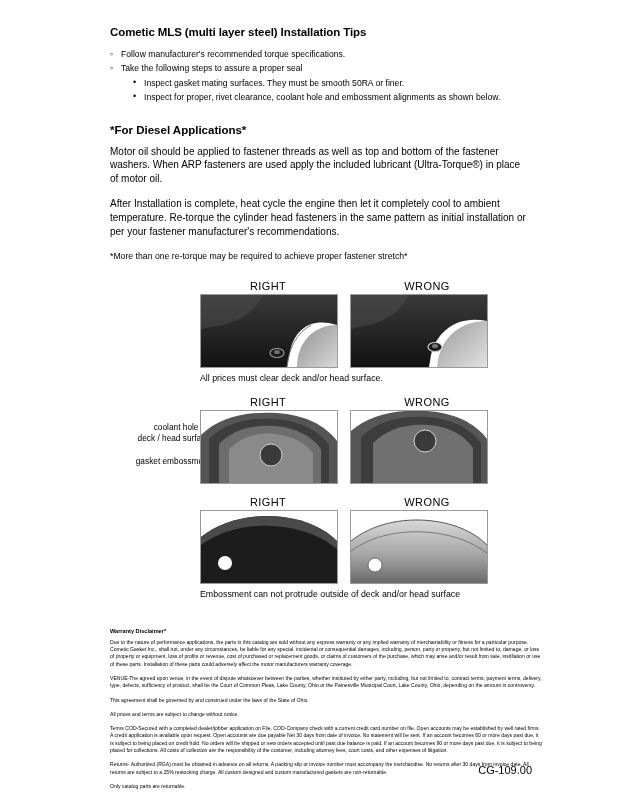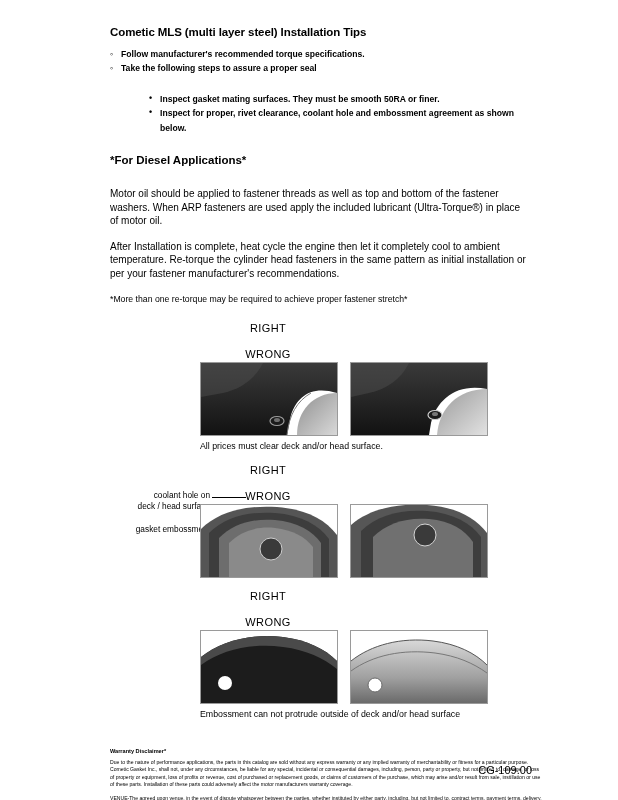--- a/index.html
+++ b/index.html
@@ -32,51 +32,50 @@
     list-style: none;
     margin: 0;
     padding: 0 0 0 68px;
   }
   ul.bullets > li {
     position: relative;
     font-size: 8.6px;
     line-height: 14.4px;
     padding-left: 11px;
     margin: 0;
-    font-weight: bold;
   }
   ul.bullets > li::before {
     content: "\25E6";
     position: absolute;
     left: 0px;
     top: -0.5px;
     font-size: 9px;
   }
   ul.sub {
     list-style: none;
-    margin: 16px;
+    margin: 0;
     padding: 0 0 0 12px;
   }
   ul.sub > li {
     position: relative;
     font-size: 8.6px;
     line-height: 14.4px;
     padding-left: 11px;
   }
   ul.sub > li::before {
     content: "\2022";
     position: absolute;
     left: 0px;
     top: -1px;
     font-size: 9px;
   }
   h2.section {
     font-size: 11.5px;
     font-weight: bold;
-    margin: 19px 0 21px 68px;
+    margin: 19px 0 9px 68px;
   }
   p.body {
     font-size: 10px;
     line-height: 13.6px;
     margin: 0 16px 12px 68px;
     max-width: 430px;
   }
   p.note {
     font-size: 8.7px;
     line-height: 13.6px;
@@ -84,22 +83,21 @@
   }
 
   
   .figures {
     margin-top: 16px;
     padding-left: 158px;
   }
   .fig-group { margin-bottom: 3px; }
   .fig-labels {
     display: flex;
-    gap: 12px;
-    flex-direction: column;
+    gap: 23px;
   }
   .fig-labels > div {
     width: 136px;
     text-align: center;
     font-size: 11px;
     letter-spacing: 0.4px;
     padding-bottom: 2px;
   }
   .fig-row {
     display: flex;
@@ -164,21 +162,21 @@
 <div class="page">
 
   <h1 class="title">Cometic MLS (multi layer steel) Installation Tips</h1>
 
   <ul class="bullets">
     <li>Follow manufacturer's recommended torque specifications.</li>
     <li>
       <span>Take the following steps to assure a proper seal</span>
       <ul class="sub">
         <li>Inspect gasket mating surfaces.  They must be smooth 50RA or finer.</li>
-        <li>Inspect for proper, rivet clearance, coolant hole and embossment agreement as shown below.</li>
+        <li>Inspect for proper, rivet clearance, coolant hole and embossment alignments as shown below.</li>
       </ul>
     </li>
   </ul>
 
   <h2 class="section">*For Diesel Applications*</h2>
   <p class="body">Motor oil should be applied to fastener threads as well as top and bottom of the fastener washers. When ARP fasteners are used apply the included lubricant (Ultra-Torque®) in place of motor oil.</p>
   <p class="body">After Installation is complete, heat cycle the engine then let it completely cool to ambient temperature. Re-torque the cylinder head fasteners in the same pattern as initial installation or per your fastener manufacturer's recommendations.</p>
   <p class="note">*More than one re-torque may be required to achieve proper fastener stretch*</p>
 
   <div class="figures">

